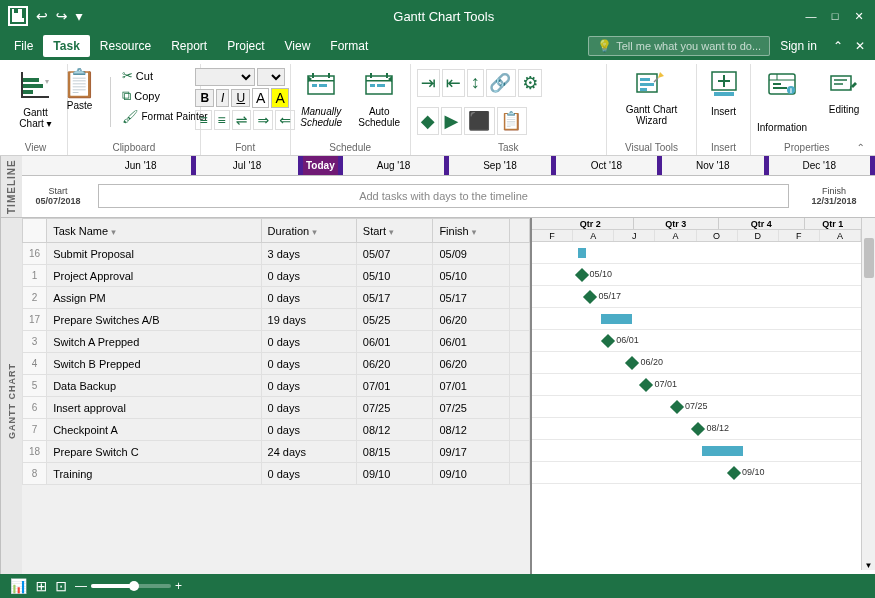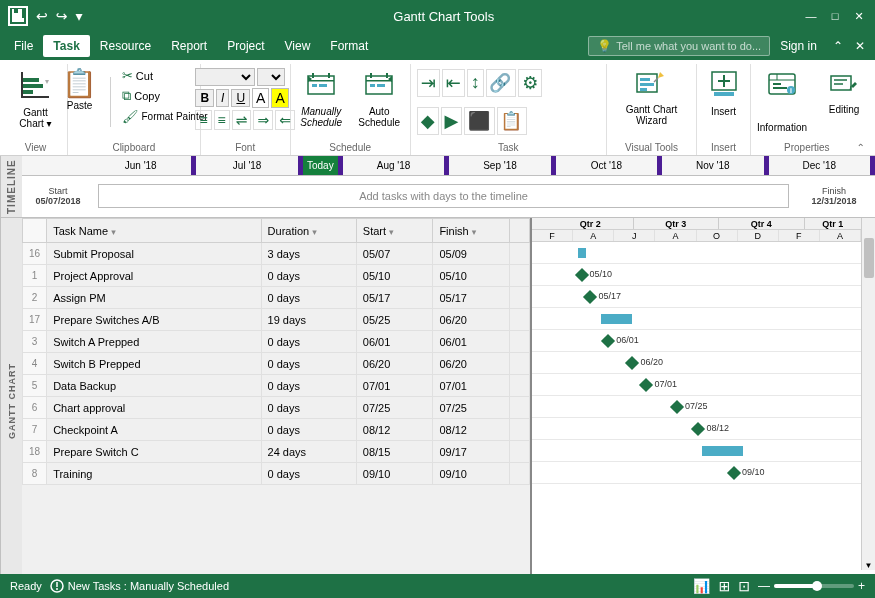--- a/index.html
+++ b/index.html
@@ -188,23 +188,23 @@
       text-align: left;
       font-size: 10px;
       border-right: 5px solid #4c1d95;
       height: 100%;
       display: flex;
       align-items: center;
       justify-content: center;
       position: relative;
     }
     .timeline-month.today-marker {
-      background: #15803d;
+      background: #701a75;
       color: white;
-      font-weight: normal;
+      font-weight: bold;
       font-size: 10px;
       max-width: 40px;
       min-width: 40px;
     }
     .start-label { font-size: 9px; color: #444; text-align: center; min-width: 60px; }
     .timeline-bar-container {
       flex: 1;
       height: 24px;
       border: 1px solid #bbb;
       margin: 8px 4px;
@@ -616,21 +616,21 @@
             <tr>
     <td class="row-num">5</td>
     <td class="col-task">Data Backup</td>
     <td class="col-dur">0 days</td>
     <td class="col-start">07/01</td>
     <td class="col-finish">07/01</td>
     <td style="width:20px;"></td>
   </tr>
             <tr>
     <td class="row-num">6</td>
-    <td class="col-task">Chart approval</td>
+    <td class="col-task">Insert approval</td>
     <td class="col-dur">0 days</td>
     <td class="col-start">07/25</td>
     <td class="col-finish">07/25</td>
     <td style="width:20px;"></td>
   </tr>
             <tr>
     <td class="row-num">7</td>
     <td class="col-task">Checkpoint A</td>
     <td class="col-dur">0 days</td>
     <td class="col-start">08/12</td>
@@ -740,31 +740,20 @@
       <div style="width:8px; height:10px; background:#ddd; cursor:pointer; font-size:8px; display:flex; align-items:center; justify-content:center;">◀</div>
       <div class="scroll-thumb" style="width:60px;"></div>
       <div style="width:8px; height:10px; background:#ddd; cursor:pointer; font-size:8px; display:flex; align-items:center; justify-content:center;">▶</div>
     </div>
     <div style="width:14px; background:#f0f0f0; border-left:1px solid #ccc;"></div>
   </div>
 
 </div>
 
 <div class="status-bar">
-  <div class="status-left">
-    <span>Ready</span>
-    <span style="display:flex; align-items:center; gap:4px;">
-      <svg width="14" height="14" viewBox="0 0 14 14">
-          <circle cx="7" cy="7" r="6" fill="none" stroke="white" stroke-width="1.5"></circle>
-          <line x1="7" y1="3" x2="7" y2="8" stroke="white" stroke-width="1.5"></line>
-          <circle cx="7" cy="10" r="1" fill="white"></circle>
-        </svg>
-      <span>New Tasks : Manually Scheduled</span>
-    </span>
-  </div>
   <div class="status-right">
     <span style="font-size:14px; cursor:pointer;">📊</span>
     <span style="font-size:14px; cursor:pointer;">⊞</span>
     <span style="font-size:14px; cursor:pointer;">⊡</span>
     <div class="status-zoom">
       <span style="cursor:pointer; font-size:12px;">—</span>
       <div style="width:80px; height:4px; background:rgba(255,255,255,0.3); border-radius:2px; position:relative;">
         <div style="width:40px; height:4px; background:white; border-radius:2px;"></div>
         <div style="position:absolute; left:38px; top:-3px; width:10px; height:10px; background:white; border-radius:50%;"></div>
       </div>

